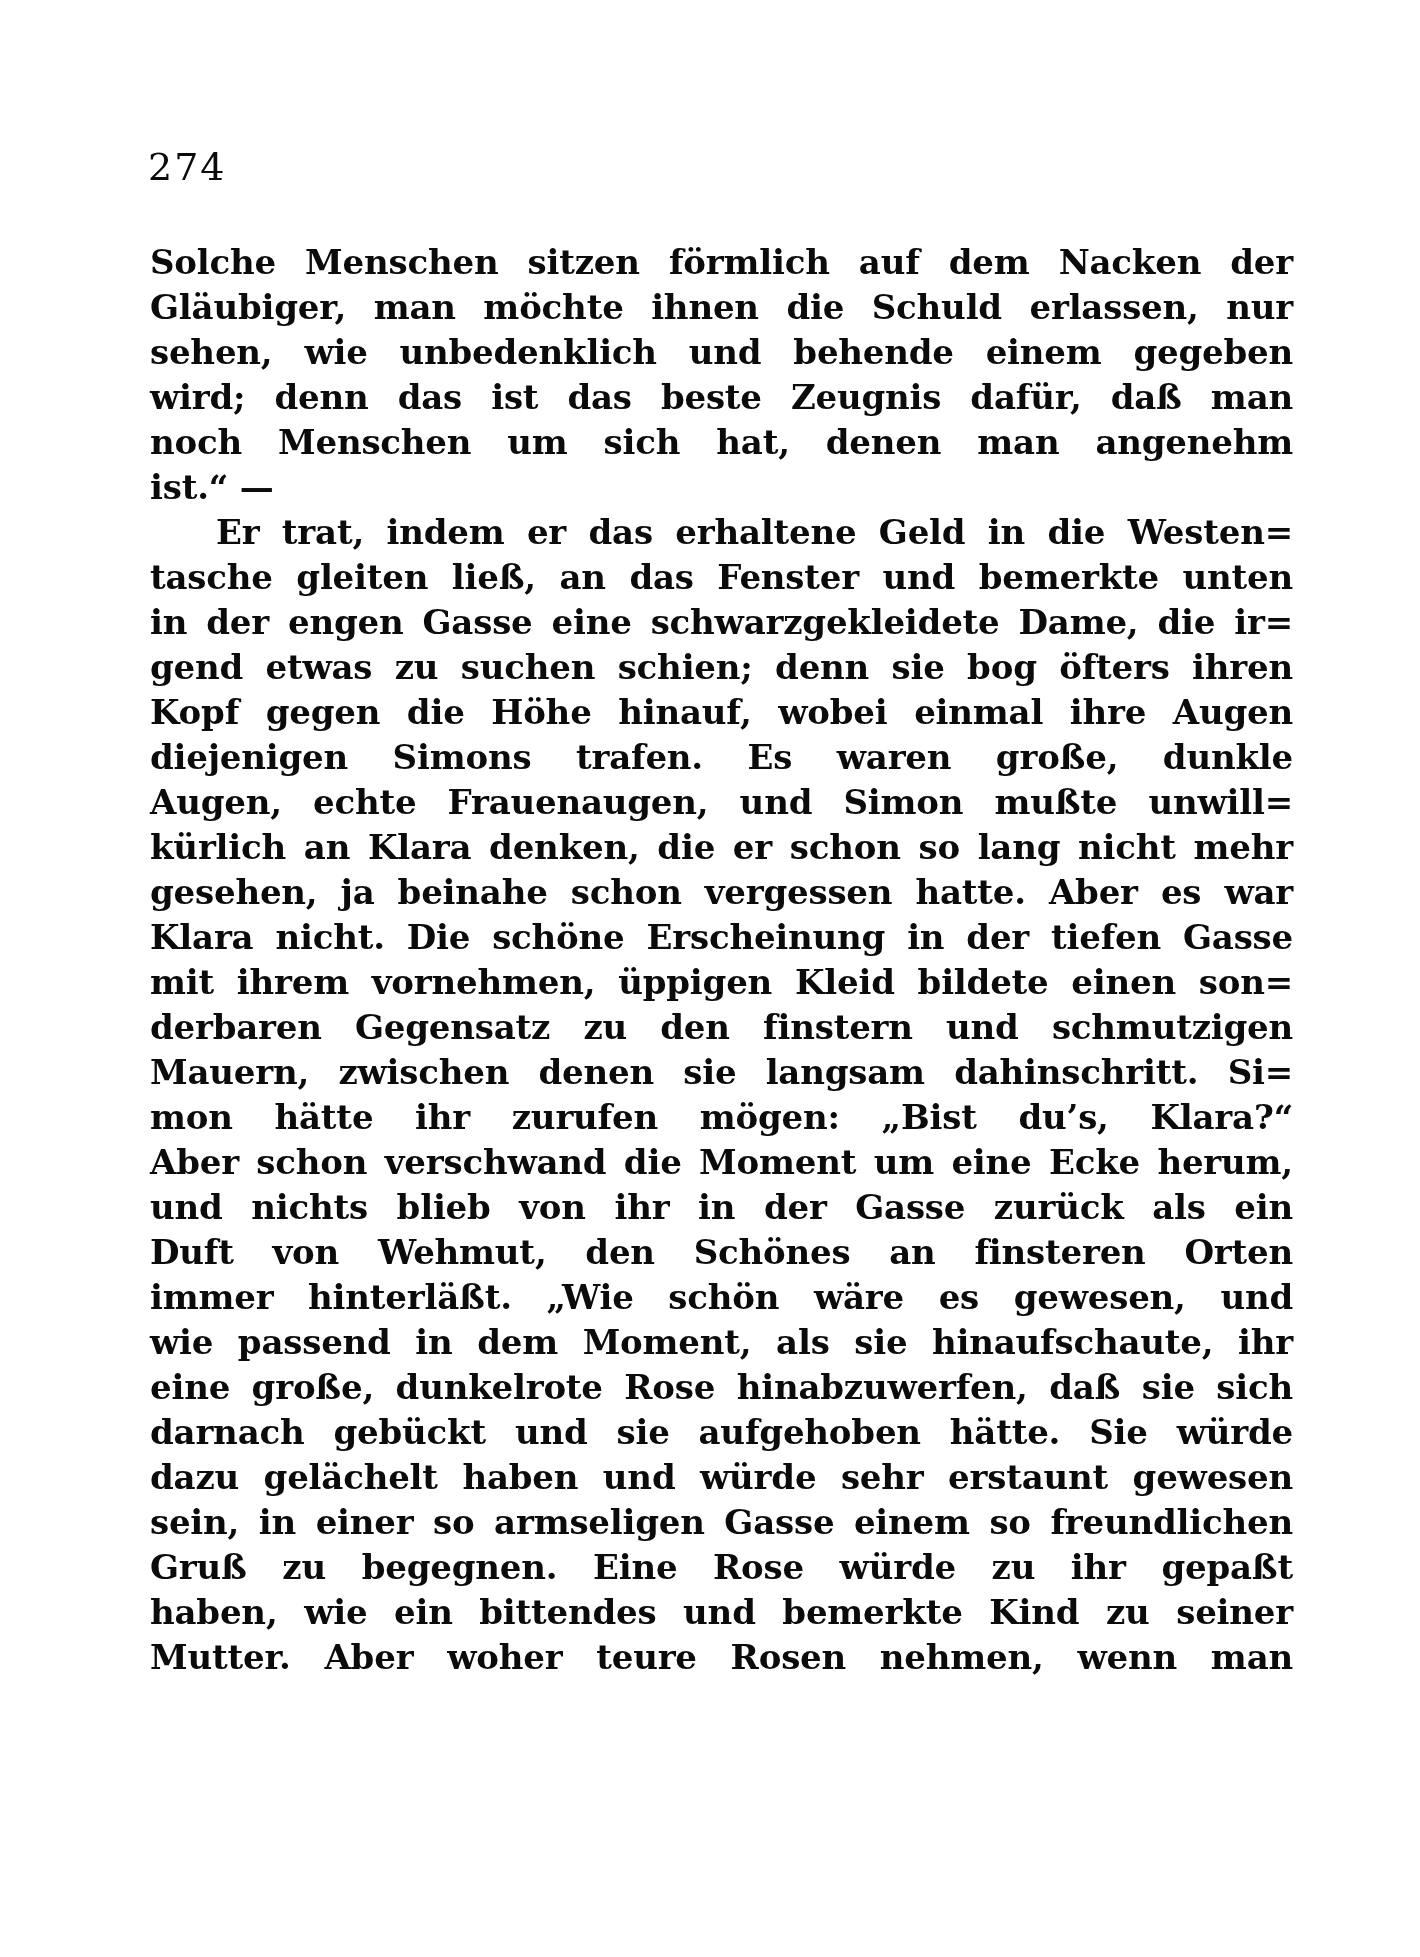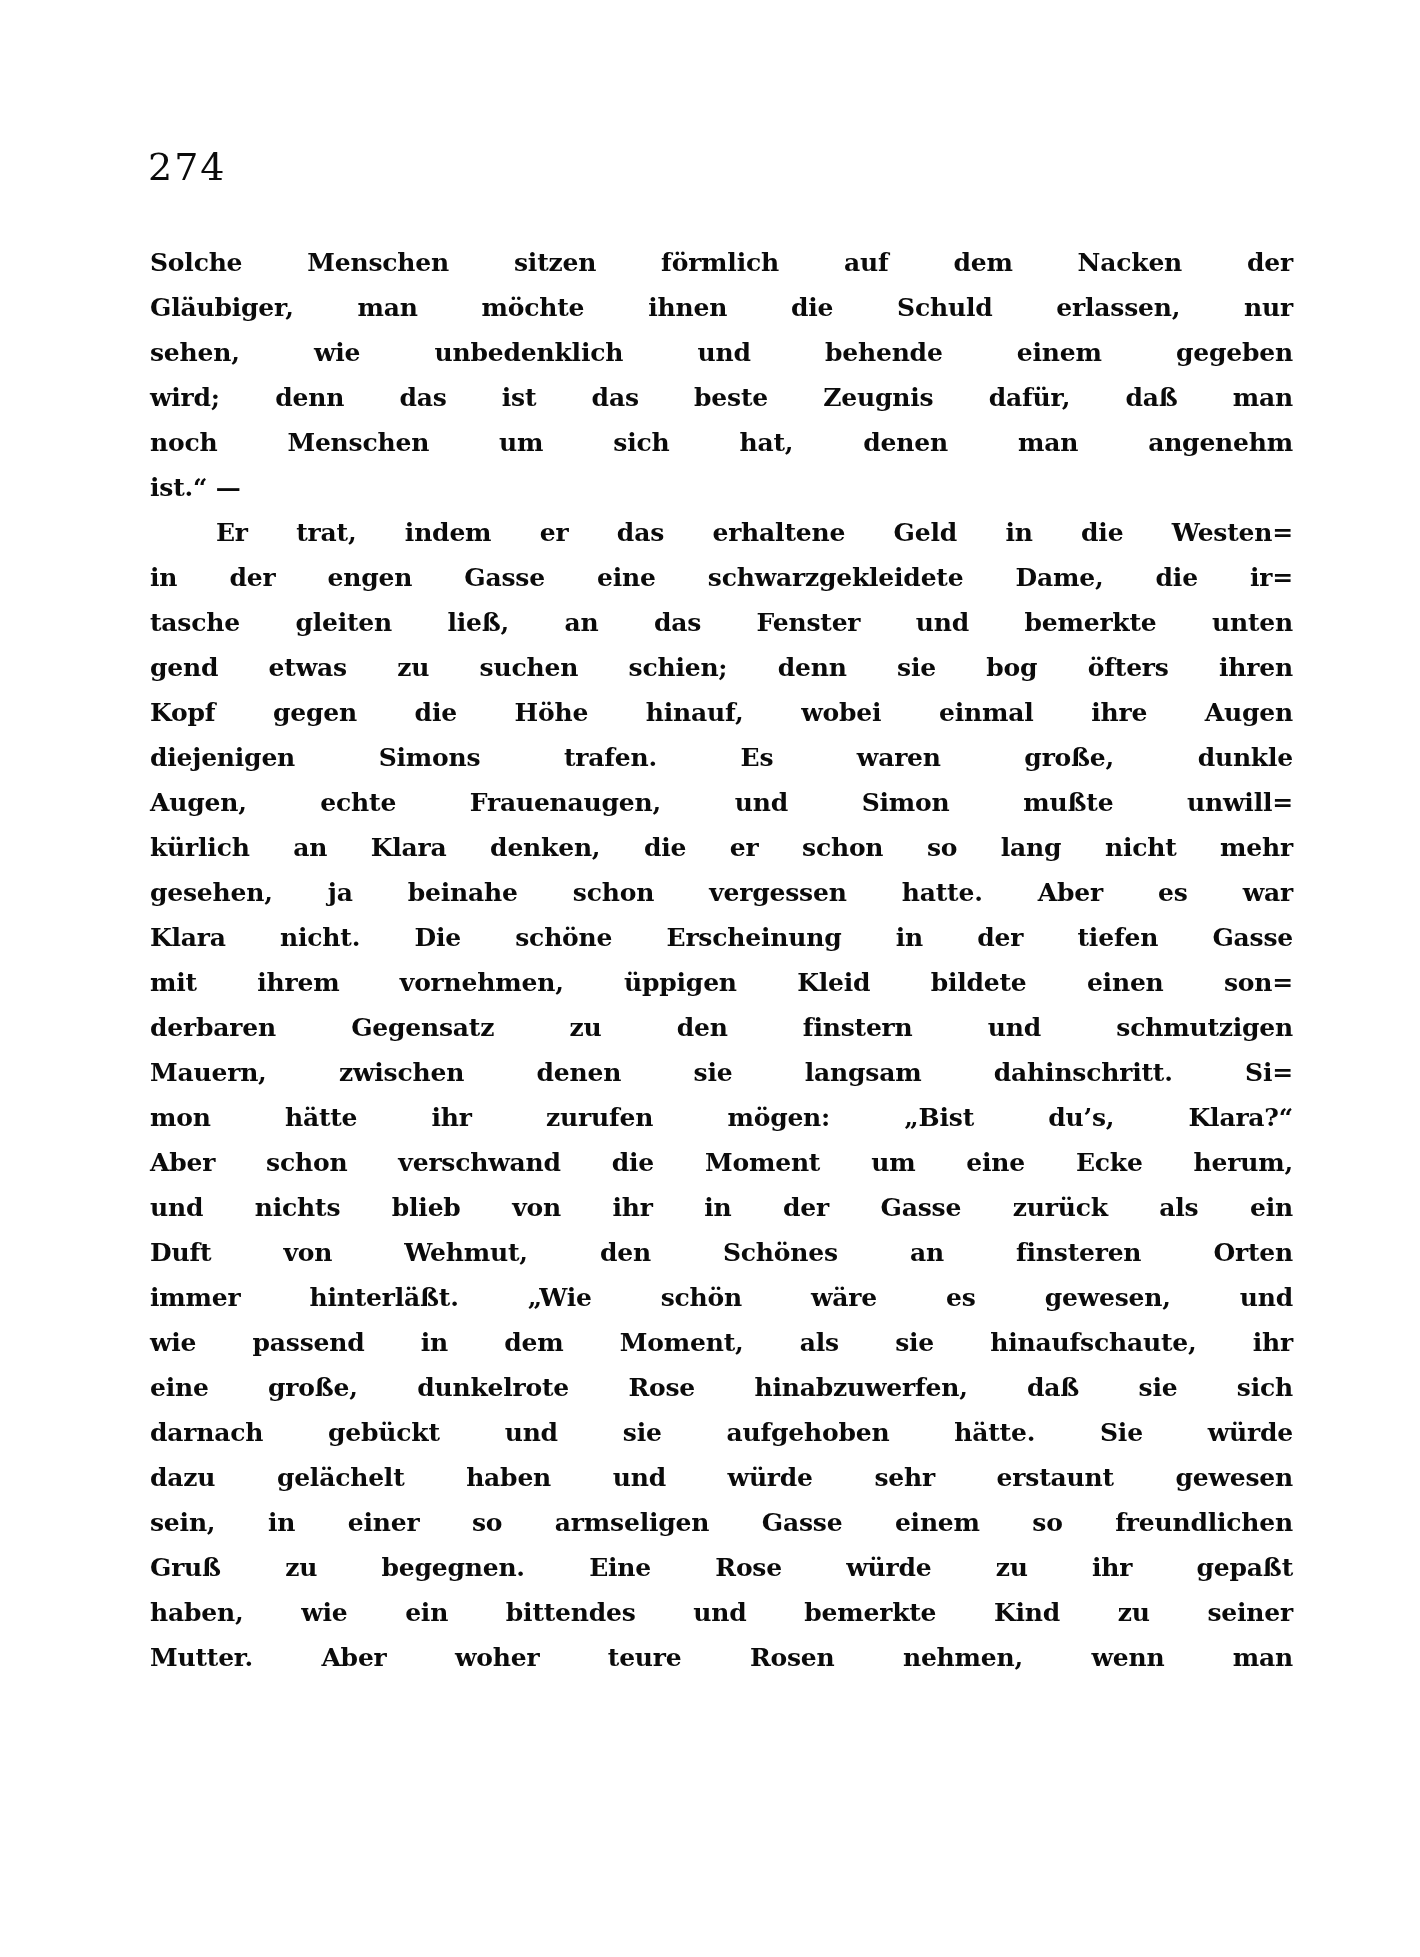--- a/index.html
+++ b/index.html
@@ -25,21 +25,21 @@
     letter-spacing: 2px;
     color: #0b0b0b;
   }
   .text-block {
     position: absolute;
     left: 150px;
     top: 240px;
     width: 1143px;
   }
   .line {
-    font-size: 25px;
+    font-size: 34px;
     line-height: 45px;
     font-weight: 700;
     letter-spacing: -0.2px;
     white-space: normal;
     color: #0b0b0b;
   }
   .line.j {
     text-align: justify;
     -moz-text-align-last: justify;
     text-align-last: justify;
@@ -58,22 +58,22 @@
 <div class="page">
   <div class="page-number">274</div>
   <div class="text-block" id="text-block">
       <div class="line j">Solche Menschen sitzen förmlich auf dem Nacken der</div>
       <div class="line j">Gläubiger, man möchte ihnen die Schuld erlassen, nur</div>
       <div class="line j">sehen, wie unbedenklich und behende einem gegeben</div>
       <div class="line j">wird; denn das ist das beste Zeugnis dafür, daß man</div>
       <div class="line j">noch Menschen um sich hat, denen man angenehm</div>
       <div class="line short">ist.“ —</div>
       <div class="line j ind">Er trat, indem er das erhaltene Geld in die Westen=</div>
+      <div class="line j">tasche gleiten ließ, an das Fenster und bemerkte unten</div>
       <div class="line j">in der engen Gasse eine schwarzgekleidete Dame, die ir=</div>
-      <div class="line j">tasche gleiten ließ, an das Fenster und bemerkte unten</div>
       <div class="line j">gend etwas zu suchen schien; denn sie bog öfters ihren</div>
       <div class="line j">Kopf gegen die Höhe hinauf, wobei einmal ihre Augen</div>
       <div class="line j">diejenigen Simons trafen. Es waren große, dunkle</div>
       <div class="line j">Augen, echte Frauenaugen, und Simon mußte unwill=</div>
       <div class="line j">kürlich an Klara denken, die er schon so lang nicht mehr</div>
       <div class="line j">gesehen, ja beinahe schon vergessen hatte. Aber es war</div>
       <div class="line j">Klara nicht. Die schöne Erscheinung in der tiefen Gasse</div>
       <div class="line j">mit ihrem vornehmen, üppigen Kleid bildete einen son=</div>
       <div class="line j">derbaren Gegensatz zu den finstern und schmutzigen</div>
       <div class="line j">Mauern, zwischen denen sie langsam dahinschritt. Si=</div>

